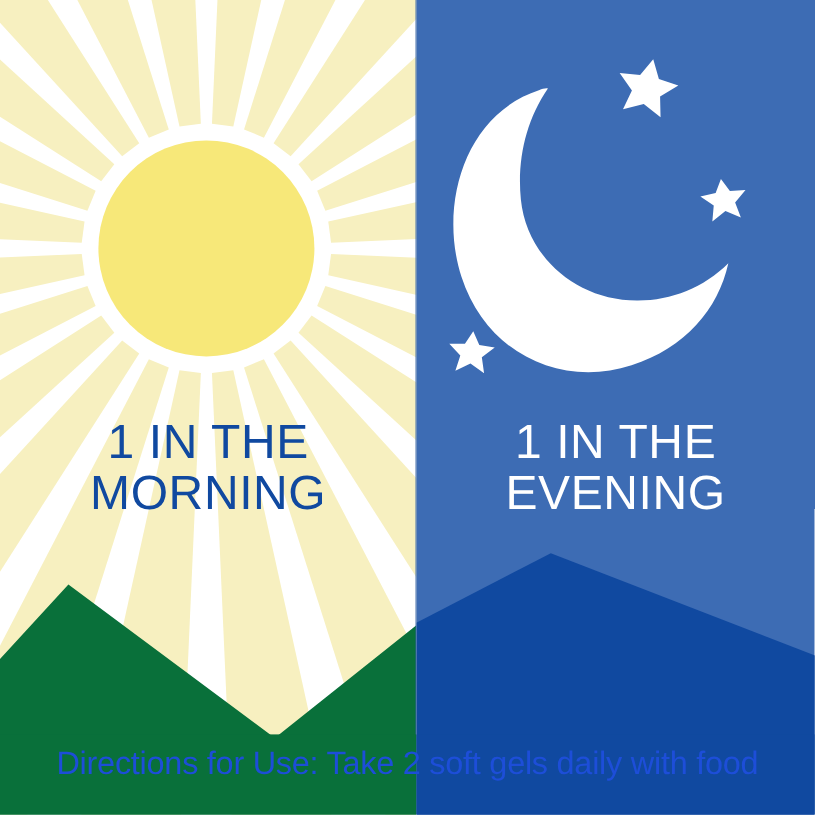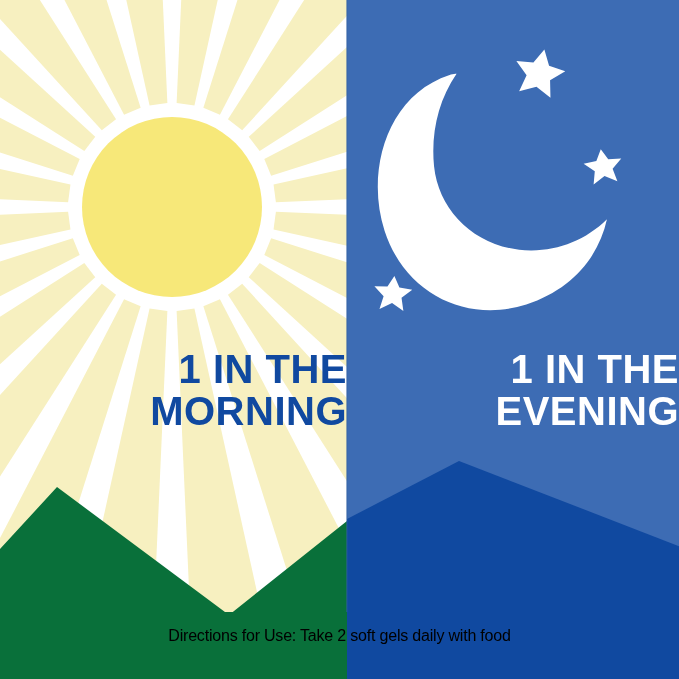--- a/index.html
+++ b/index.html
@@ -24,23 +24,23 @@
     height: 679px;
   }
   .svg-root {
     display: block;
     width: 679px;
     height: 679px;
   }
   
   .panel-caption {
     position: absolute;
-    text-align: right;
+    text-align: center;
     line-height: 1.06;
-    font-weight: bold;
+    font-weight: normal;
     letter-spacing: 0.5px;
     white-space: pre-line;
     pointer-events: none;
   }
   #morning-caption {
     left: 0px;
     top: 348px;
     width: 347px;
     font-size: 40px;
     color: #1049a0;
@@ -56,22 +56,22 @@
     position: absolute;
     left: 0;
     top: 612px;
     width: 679px;
     height: 48px;
     display: flex;
     align-items: center;
     justify-content: center;
   }
   #directions-text {
-    font-size: 16px;
-    color: #000000;
+    font-size: 27px;
+    color: #1d4ed8;
     letter-spacing: -0.2px;
     white-space: nowrap;
   }
 </style>
 </head>
 <body>
 
 <div id="stage">
 
   <div id="artboard">

